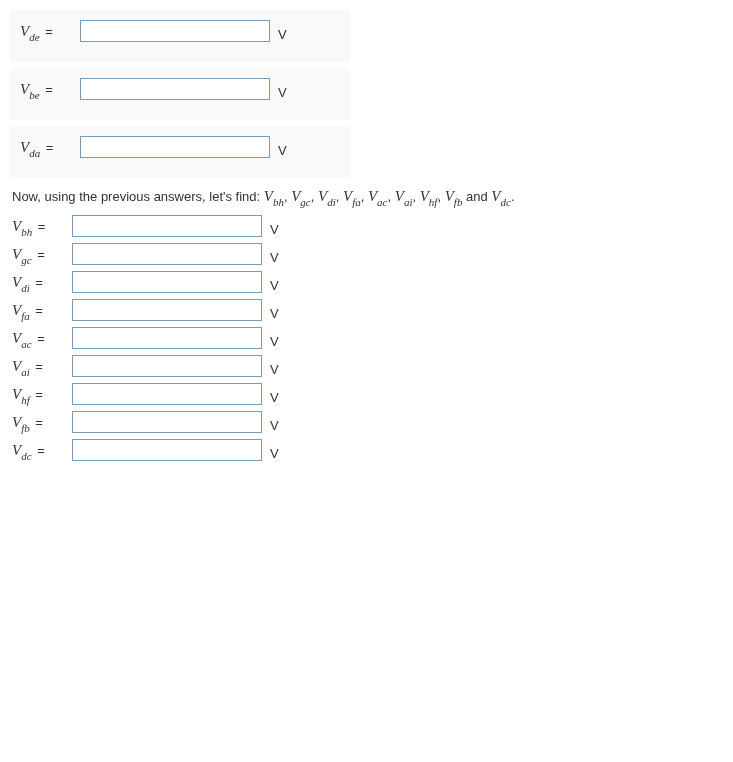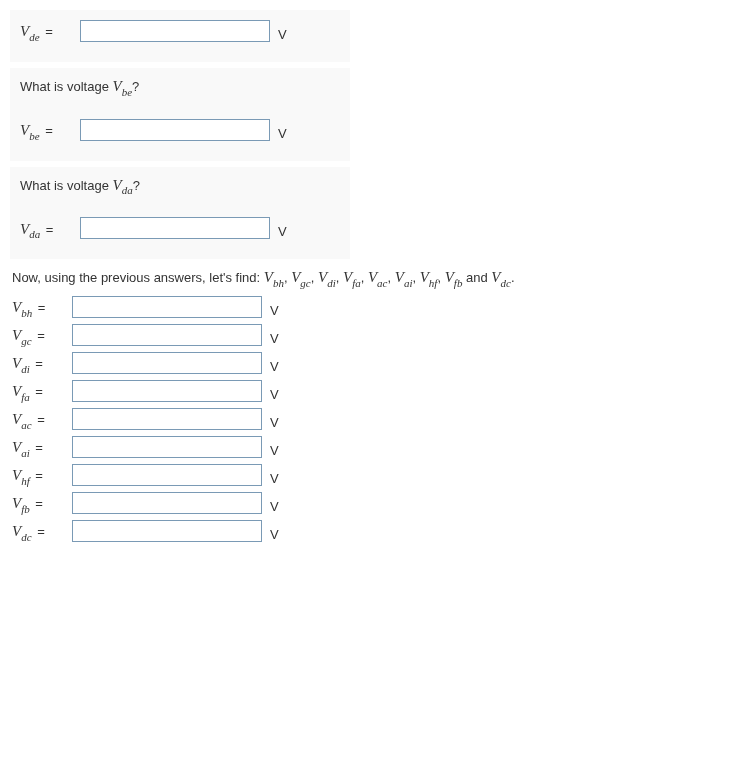--- a/index.html
+++ b/index.html
@@ -77,29 +77,27 @@
 
 <div id="root">
     <div class="block">
       <div class="row">
         <span class="label-col"><span><span class="var">V</span><span class="sub">de</span></span><span class="eq"> =</span></span>
         <input type="text" style="">
         <span class="unit">V</span>
       </div>
     </div>
     <div class="block">
-      <div class="question">What is voltage <span><span class="var">V</span><span class="sub">be</span></span>?</div>
       <div class="row">
         <span class="label-col"><span><span class="var">V</span><span class="sub">be</span></span><span class="eq"> =</span></span>
         <input type="text" style="">
         <span class="unit">V</span>
       </div>
     </div>
     <div class="block">
-      <div class="question">What is voltage <span><span class="var">V</span><span class="sub">da</span></span>?</div>
       <div class="row">
         <span class="label-col"><span><span class="var">V</span><span class="sub">da</span></span><span class="eq"> =</span></span>
         <input type="text" style="">
         <span class="unit">V</span>
       </div>
     </div>
     <div class="intro">Now, using the previous answers, let's find: <span><span class="var">V</span><span class="sub">bh</span></span><span class="period">, </span><span><span class="var">V</span><span class="sub">gc</span></span><span class="period">, </span><span><span class="var">V</span><span class="sub">di</span></span><span class="period">, </span><span><span class="var">V</span><span class="sub">fa</span></span><span class="period">, </span><span><span class="var">V</span><span class="sub">ac</span></span><span class="period">, </span><span><span class="var">V</span><span class="sub">ai</span></span><span class="period">, </span><span><span class="var">V</span><span class="sub">hf</span></span><span class="period">, </span><span><span class="var">V</span><span class="sub">fb</span></span><span class="period"> and </span><span><span class="var">V</span><span class="sub">dc</span></span><span class="period">.</span></div>
     <div class="list-block">
       <div class="row">
         <span class="label-col"><span><span class="var">V</span><span class="sub">bh</span></span><span class="eq"> =</span></span>

